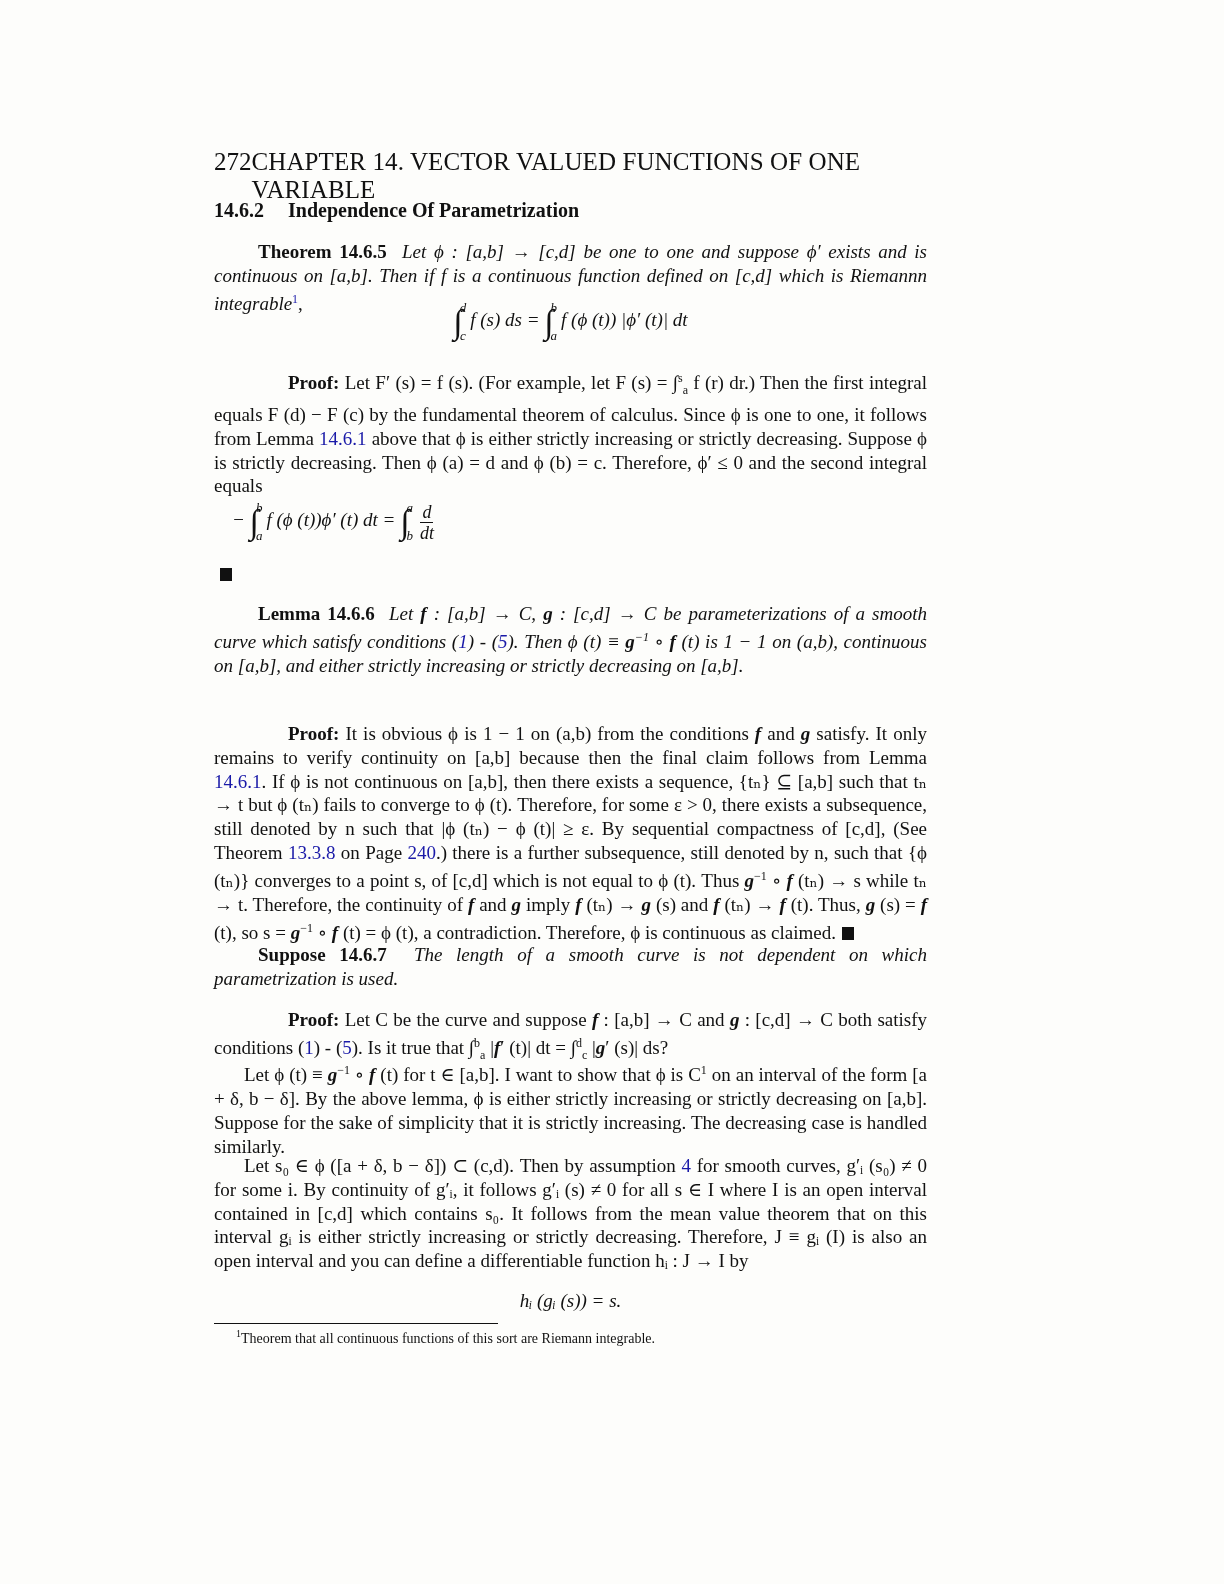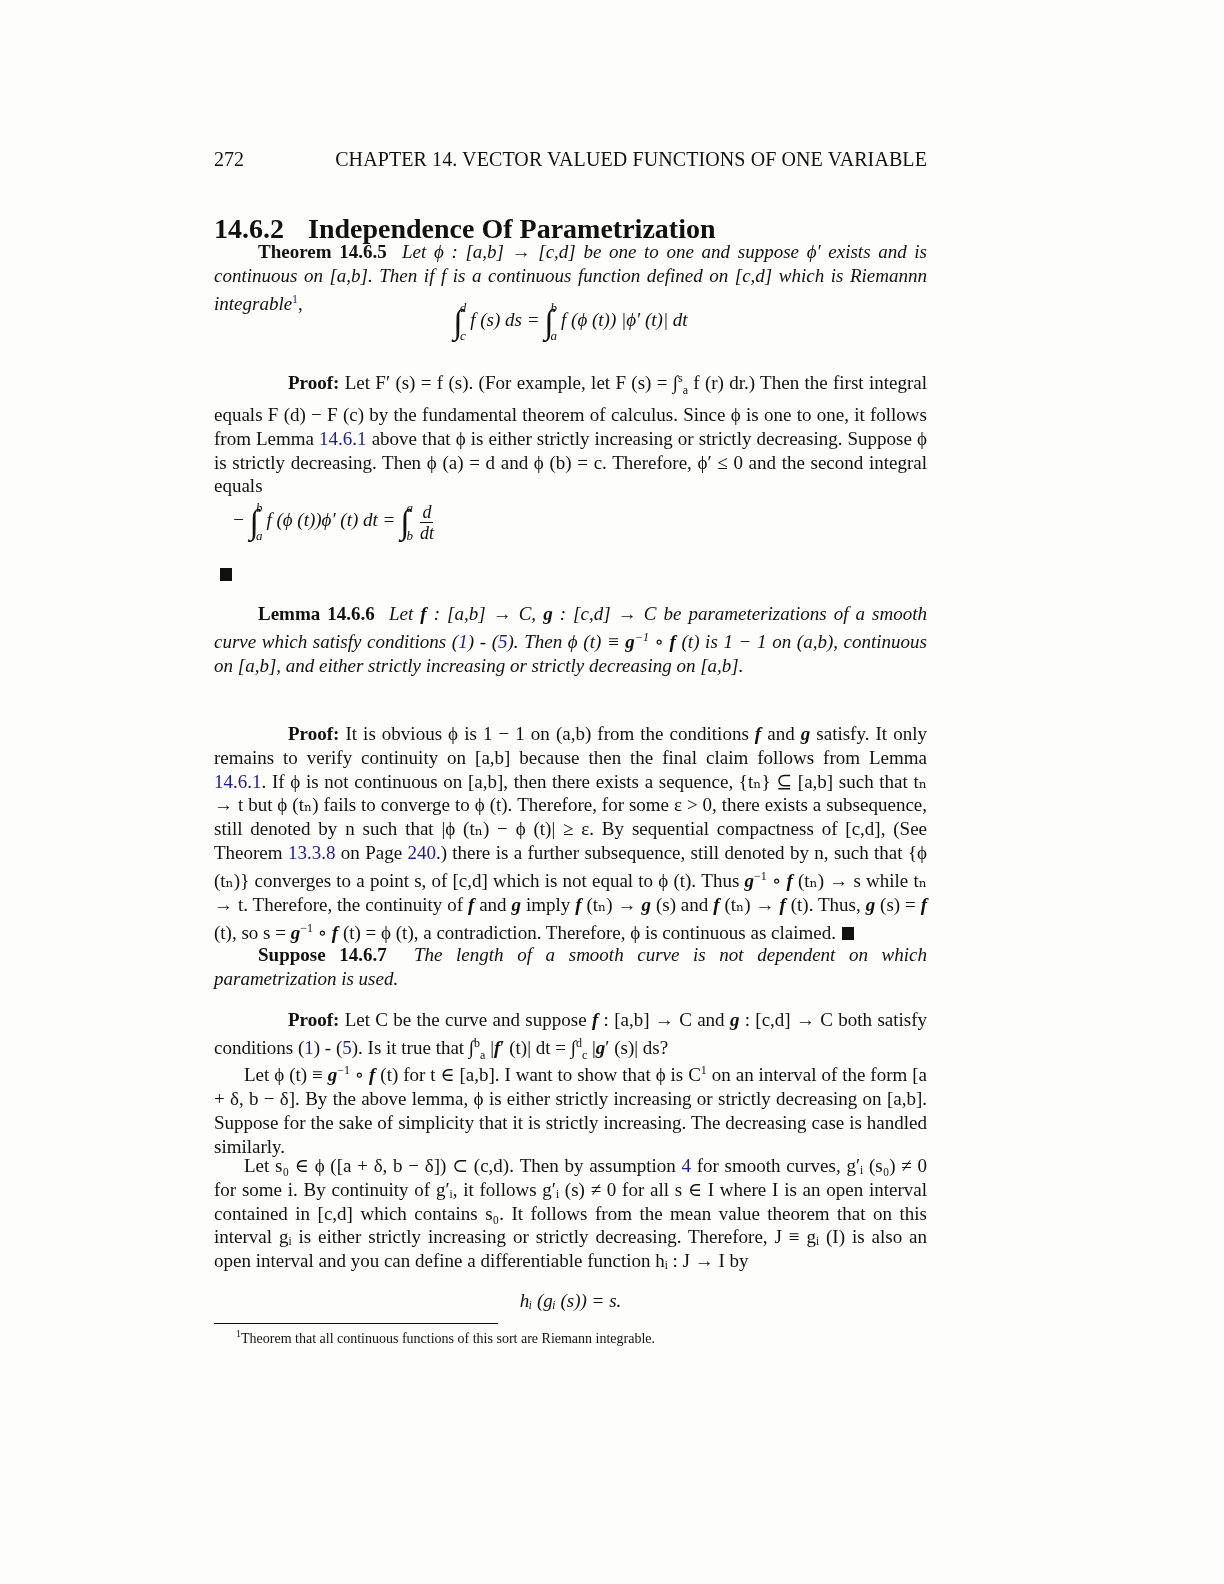--- a/index.html
+++ b/index.html
@@ -5,24 +5,24 @@
   html, body { margin: 0; padding: 0; }
   body {
     width: 1224px; height: 1584px;
     background: #fdfdfb;
     font-family: "Liberation Serif", "DejaVu Serif", serif;
     color: #111;
     position: relative;
     overflow: hidden;
   }
   .page { position: absolute; left: 214px; top: 0; width: 713px; }
-  .header { position: absolute; top: 148px; left: 0; width: 713px; font-size: 20px; display: flex; justify-content: space-between; }
+  .header { position: absolute; top: 148px; left: 0; width: 713px; font-size: 25px; display: flex; justify-content: space-between; }
   .header .num { }
   .header .chap { letter-spacing: 0.1px; }
-  .section-title { position: absolute; top: 213px; left: 0; font-size: 28px; font-weight: bold; }
+  .section-title { position: absolute; top: 199px; left: 0; font-size: 20px; font-weight: bold; }
   .section-title .snum { margin-right: 24px; }
   .block { position: absolute; left: 0; width: 713px; font-size: 19px; line-height: 23.8px; text-align: justify; }
   .indent { text-indent: 30px; }
   .bold { font-weight: bold; margin-left: 44px; }
   .it { font-style: italic; }
   .bv { font-weight: bold; font-style: italic; }
   .link { color: #1a1aa8; }
   .eq { position: absolute; left: 0; width: 713px; font-size: 19px; text-align: center; font-style: italic; }
   .int { font-size: 34px; font-style: normal; vertical-align: middle; position: relative; }
   .lims { display: inline-flex; flex-direction: column; justify-content: space-between; height: 44px; font-size: 13px; vertical-align: middle; margin-left: -3px; margin-right: 4px; }

